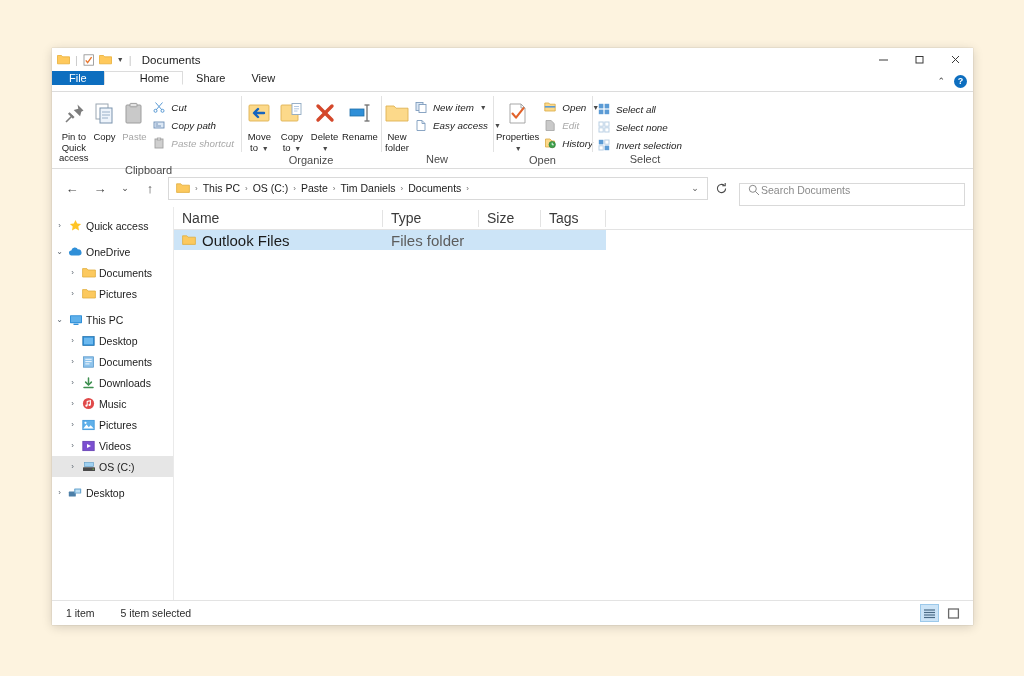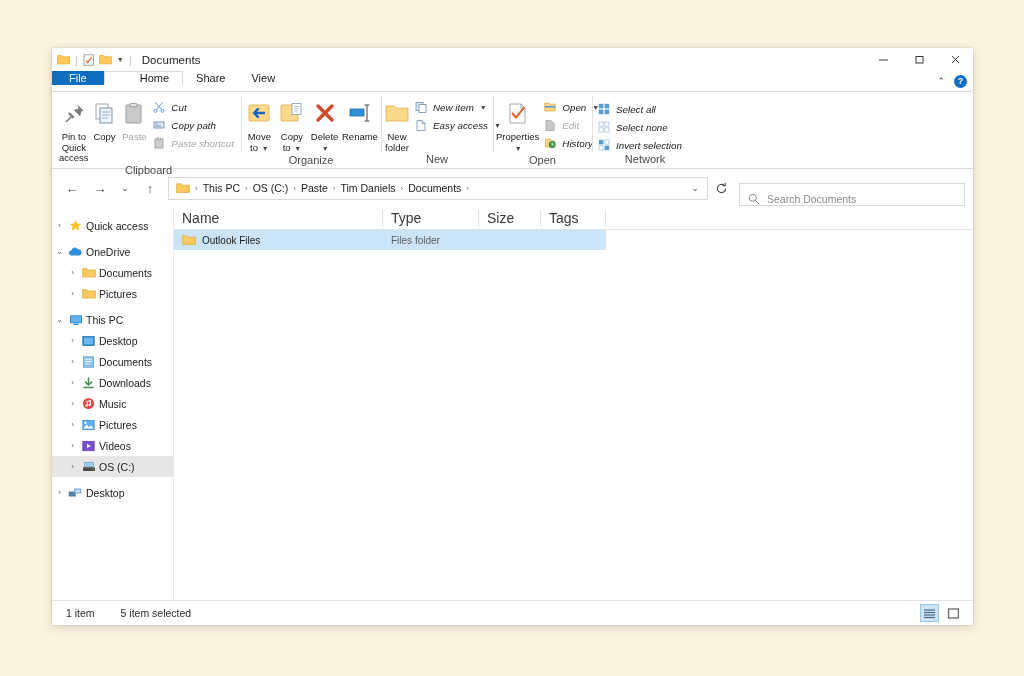--- a/index.html
+++ b/index.html
@@ -264,22 +264,22 @@
     display:flex; align-items:center; justify-content:center;
     color:#4a4a4a; font-size: 12px;
     margin-left: 1px;
   }
   .searchbox {
     width: 226px;
     height: 23px;
     border: 1px solid #d9d9d9;
     background: #fff;
     display: flex;
-    align-items: flex-end;
-    gap: 7px;
+    align-items: flex-start;
+    gap: 1px;
     padding: 0 8px;
     box-sizing: border-box;
     margin-left: 6px;
     margin-top: 12px;
   }
   .searchbox .ph {
     font-size: 10.5px;
     color: #8a8a8a;
   }
 
@@ -346,21 +346,21 @@
   }
   .filelist { flex: 1 1 auto; }
   .filerow {
     height: 20px;
     display: flex;
     align-items: center;
     width: 432px;
   }
   .filerow.selected { background: #cce4f7; }
   .filerow .cell {
-    font-size: 10px;
+    font-size: 15px;
     color: #1b1b1b;
     box-sizing: border-box;
     padding-left: 8px;
     display: flex;
     align-items: center;
     gap: 6px;
     white-space: nowrap;
     overflow: hidden;
   }
   .filerow .cell.dim { color: #5d5d5d; }
@@ -705,21 +705,21 @@
                   <rect x="0.8" y="0.8" width="4.6" height="4.6" fill="#5b9bd5"></rect>
                   <rect x="6.8" y="1" width="4.2" height="4.2" fill="none" stroke="#b9cfe4" stroke-width="1"></rect>
                   <rect x="1" y="6.8" width="4.2" height="4.2" fill="none" stroke="#b9cfe4" stroke-width="1"></rect>
                   <rect x="6.6" y="6.6" width="4.6" height="4.6" fill="#5b9bd5"></rect>
                 </svg>
             </span>
             <span>Invert selection</span>
           </div>
         </div>
       </div>
-      <div class="rgroup-label">Network</div>
+      <div class="rgroup-label">Select</div>
     </div>
 
   </div>
 
   <div class="addressrow">
     <div class="navbtn">←</div>
     <div class="navbtn">→</div>
     <div class="navbtn small">⌄</div>
     <div class="navbtn">↑</div>
 

